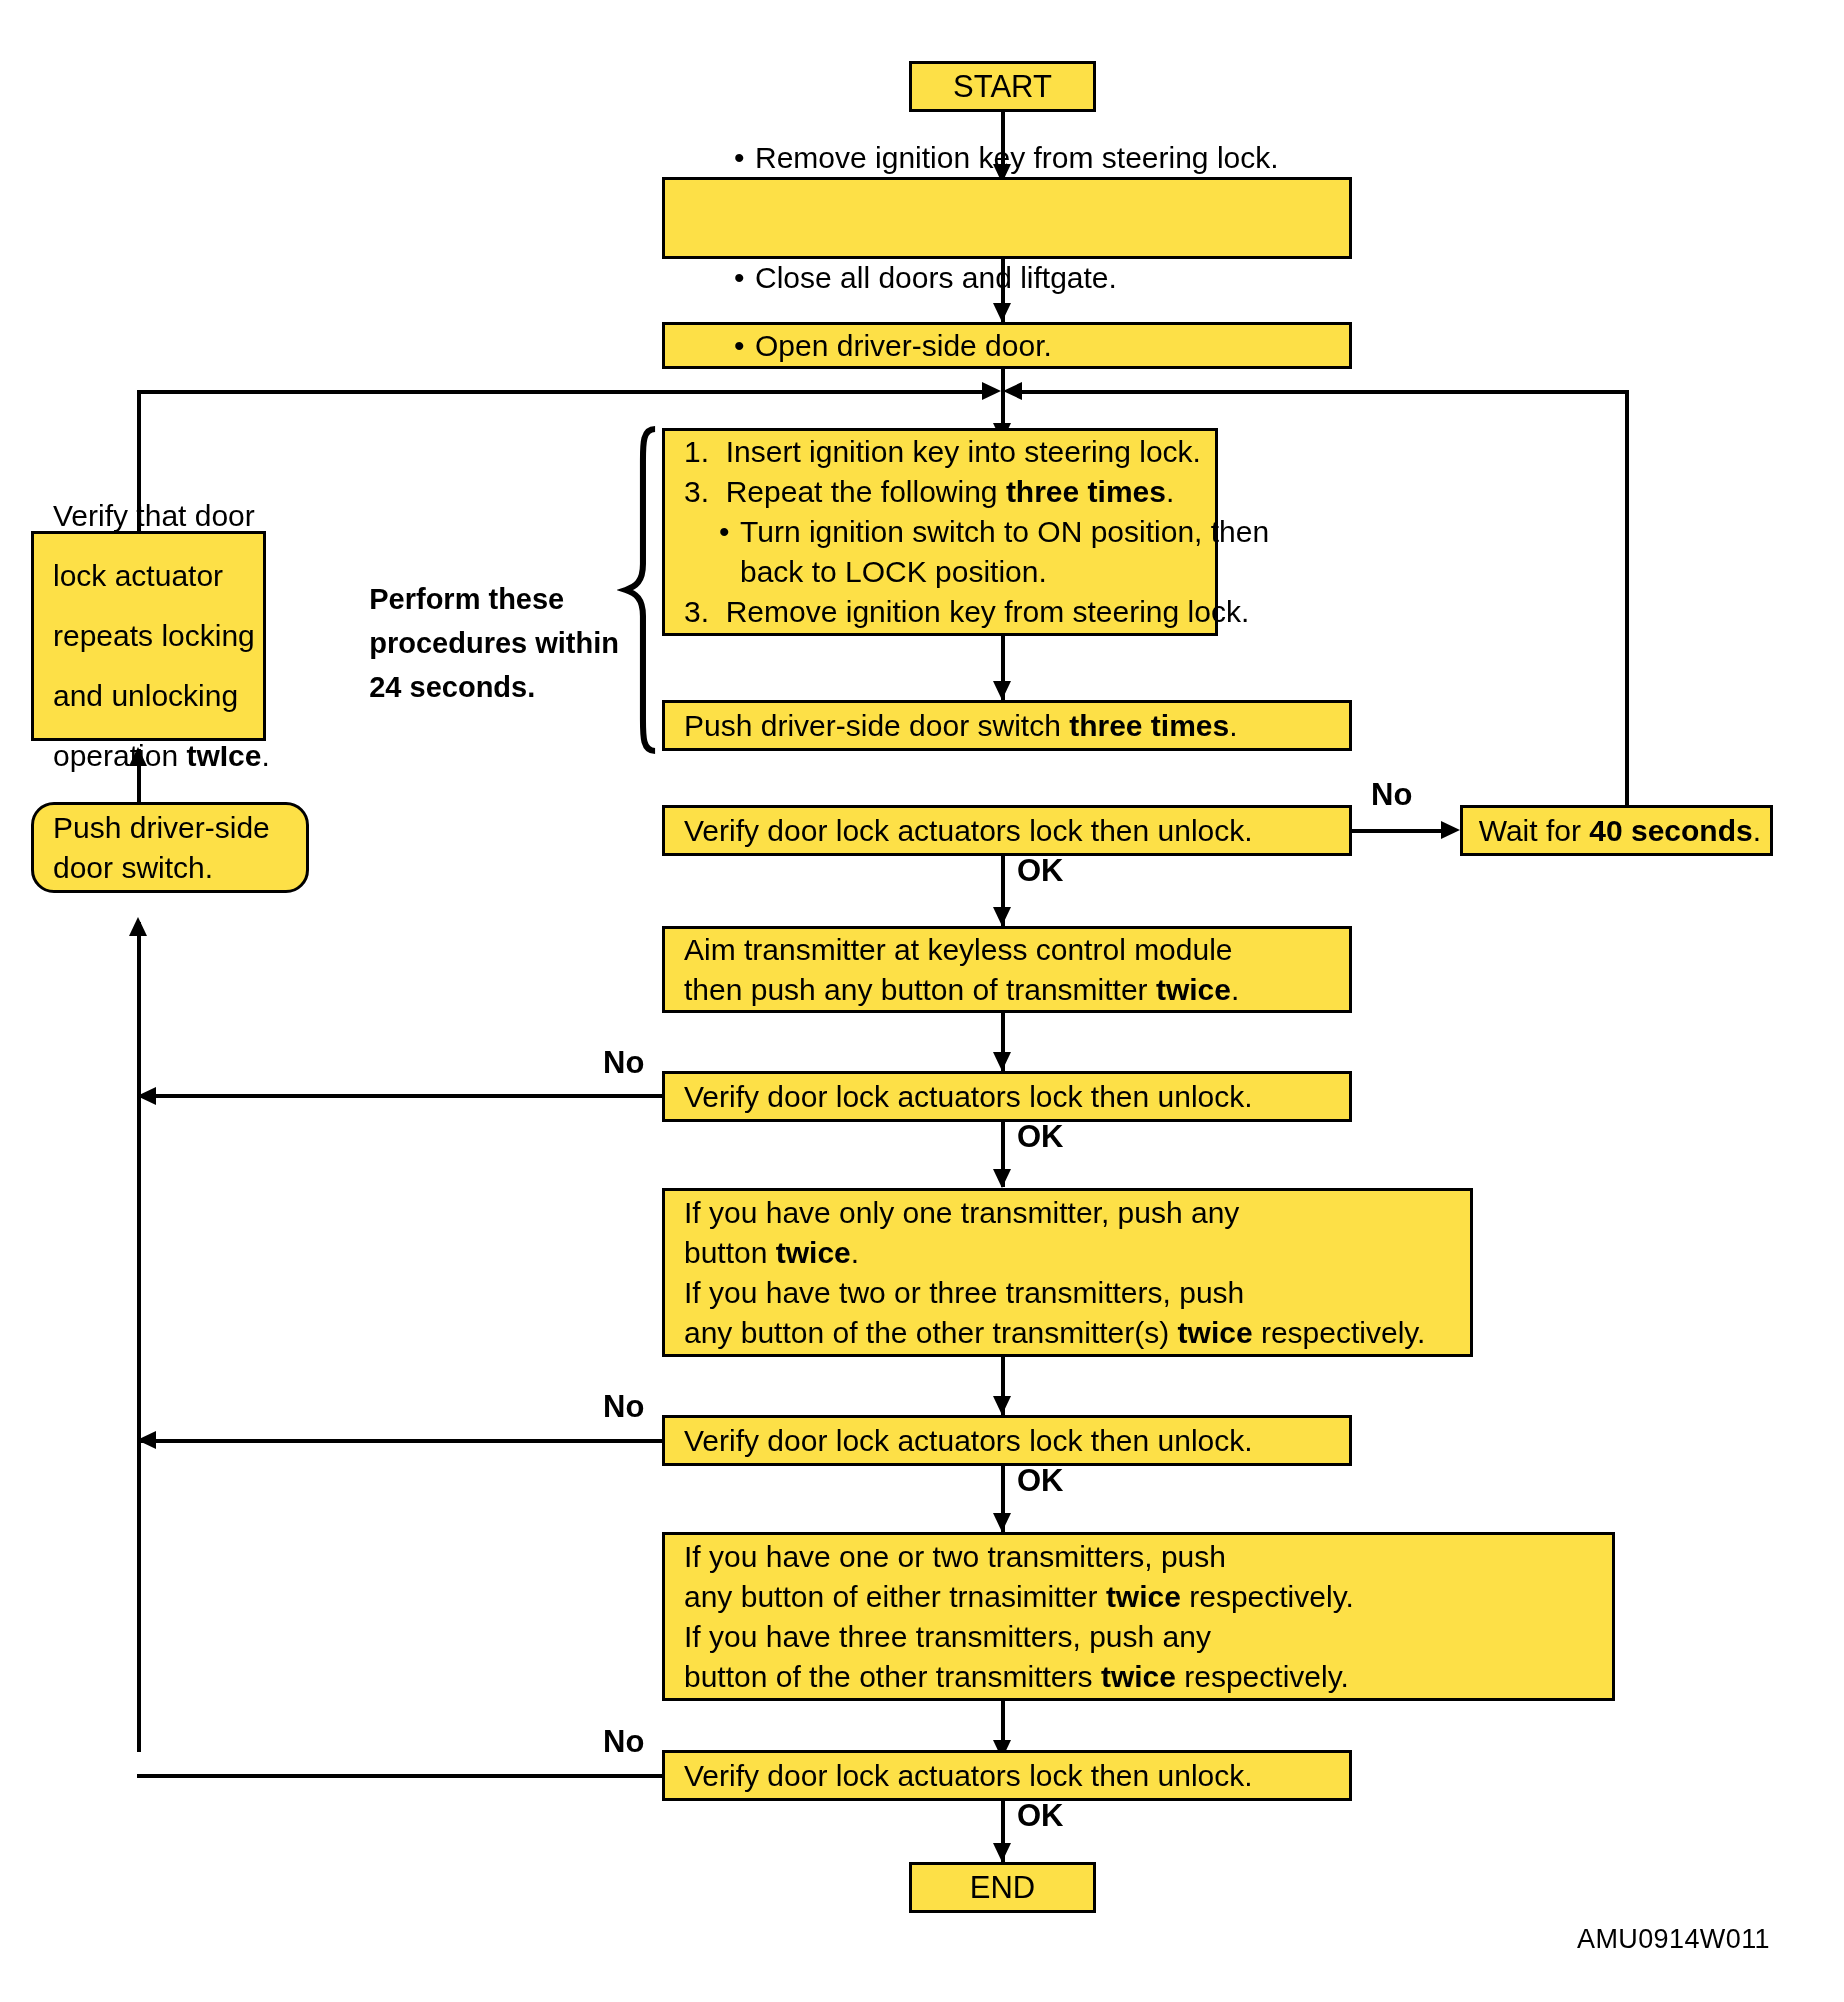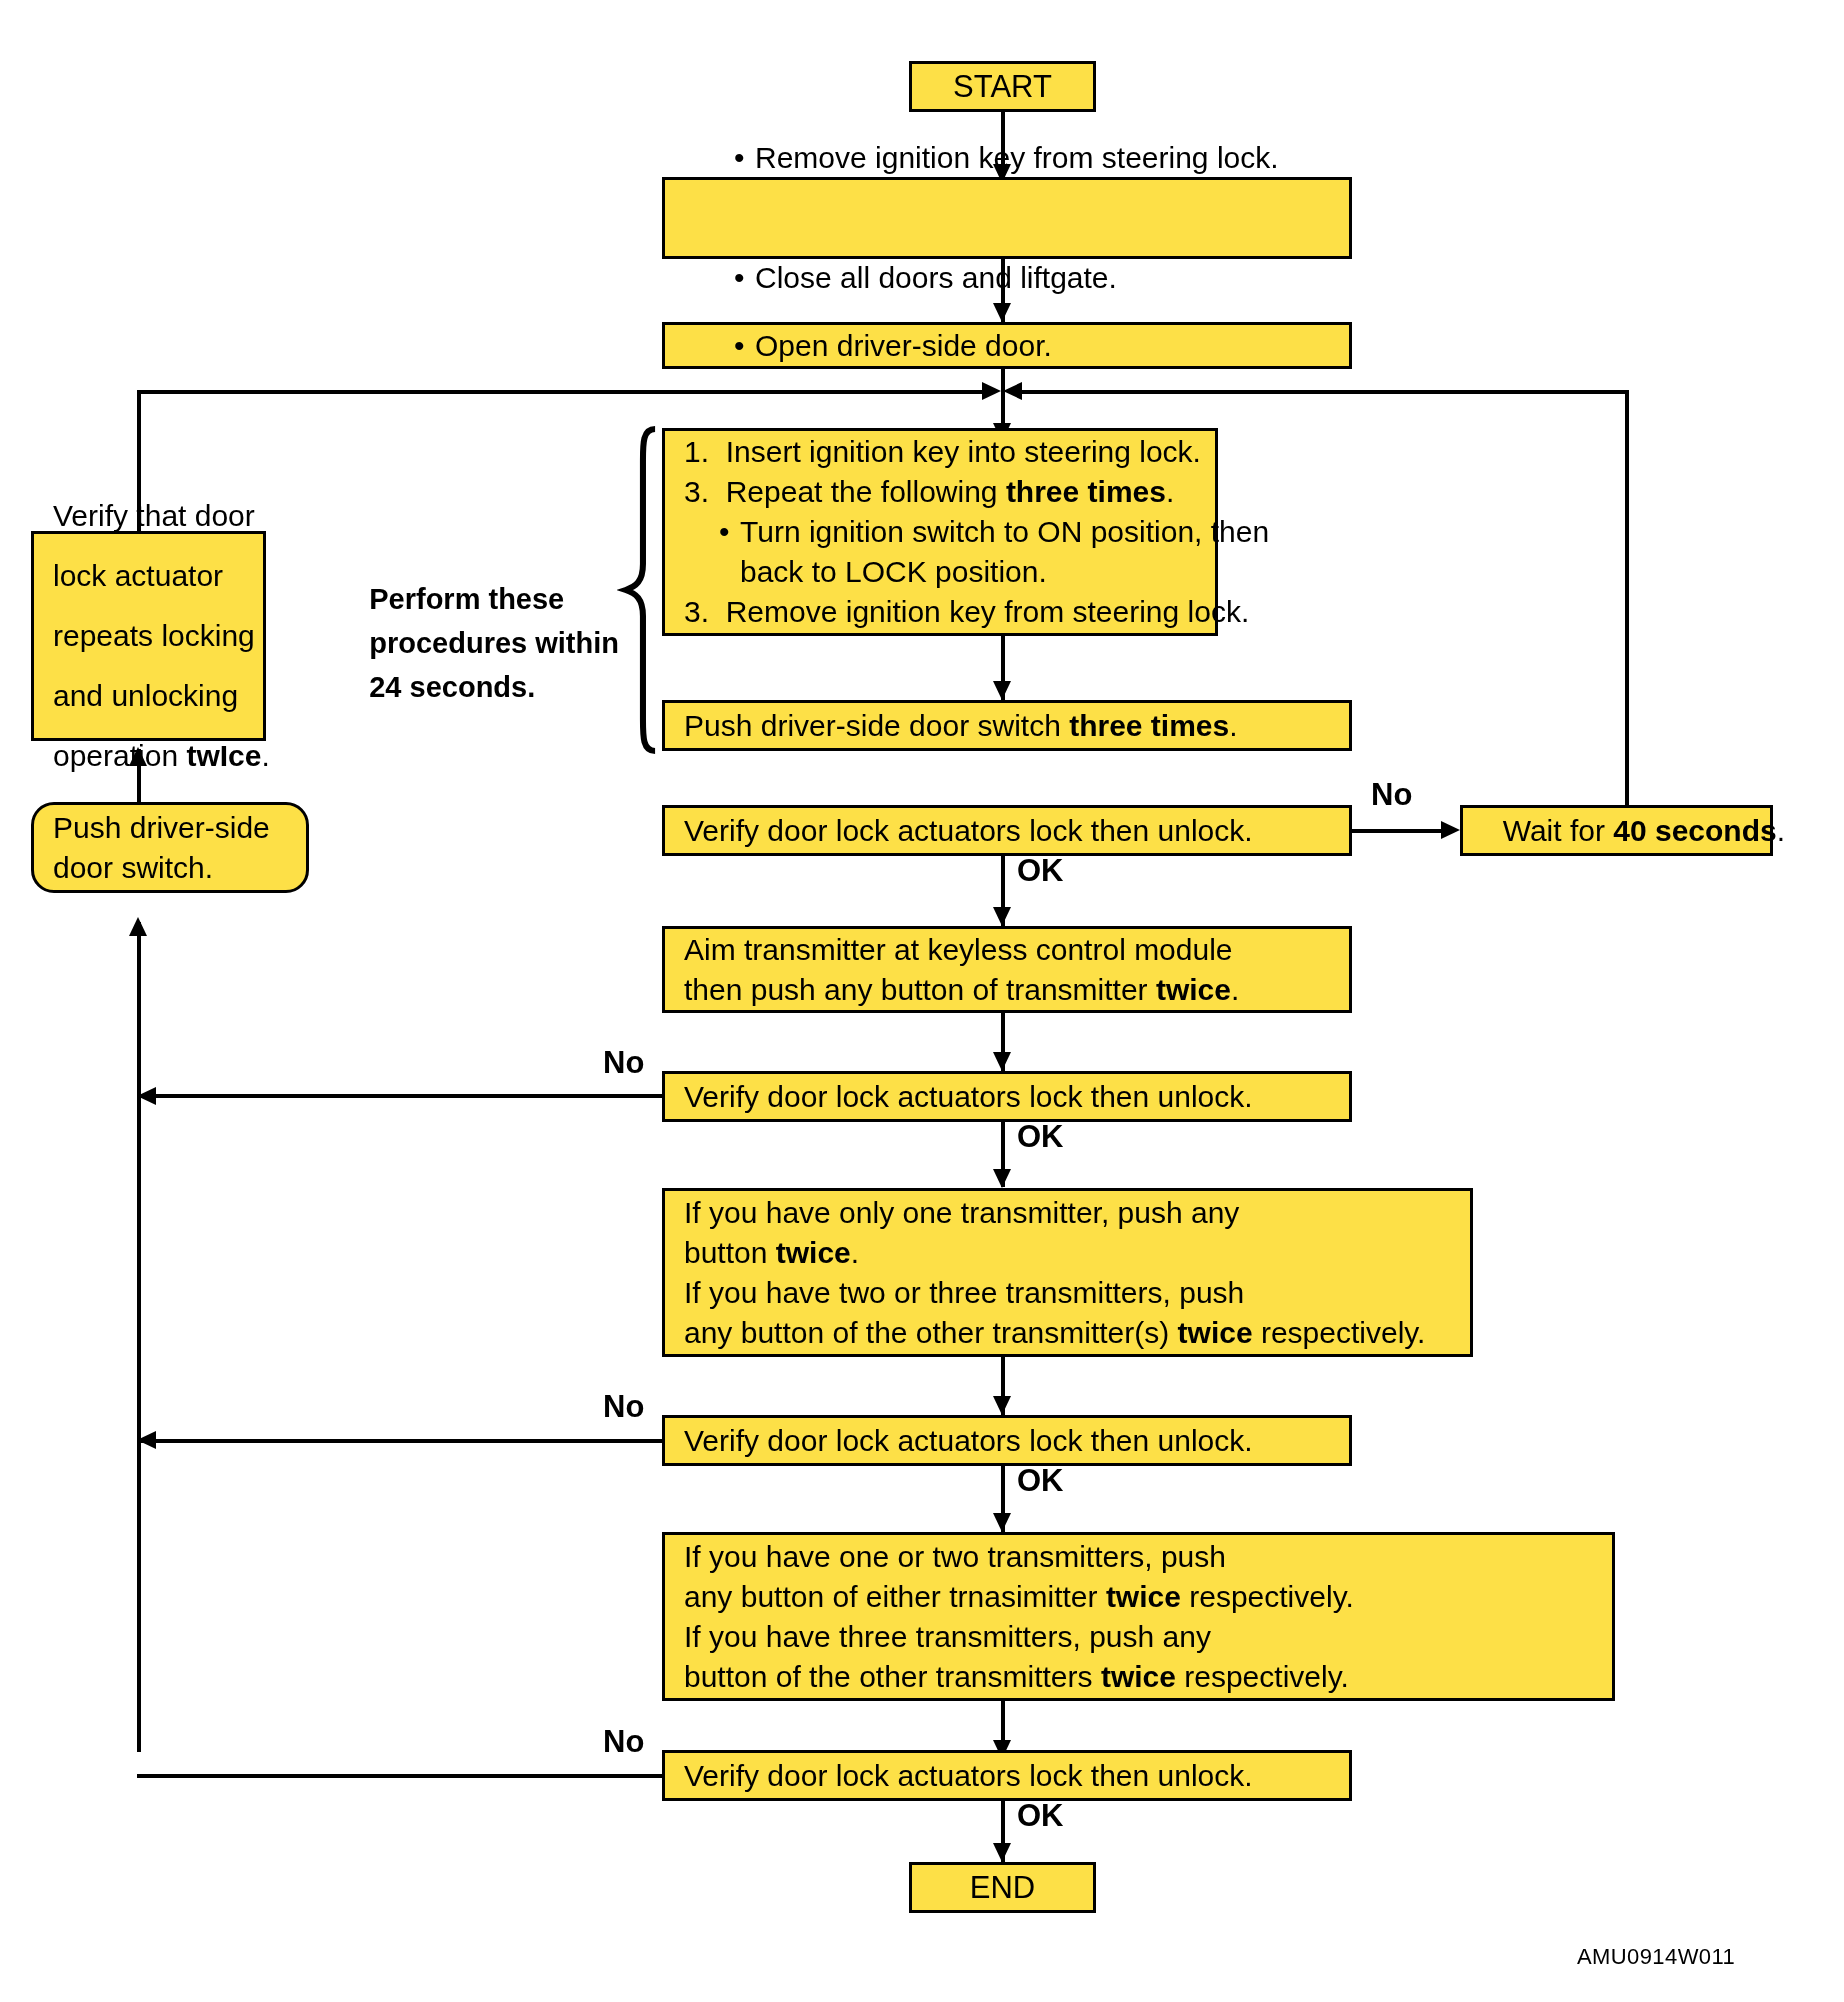--- a/index.html
+++ b/index.html
@@ -36,21 +36,21 @@
       border-bottom:9.6px solid transparent;border-right:19px solid #000;}
   .ar{position:absolute;width:0;height:0;border-top:9.6px solid transparent;
       border-bottom:9.6px solid transparent;border-left:19px solid #000;}
 
   .brace{position:absolute;font-size:0;line-height:0;}
   .brace svg{display:block;}
 
   .bullet{display:inline-block;width:21px;}
   .num{display:inline-block;width:35px;}
 
-  .code{position:absolute;font-size:22px;letter-spacing:0.4px;margin-top:20px;}
+  .code{position:absolute;font-size:27px;letter-spacing:0.4px;}
 </style>
 </head>
 <body>
 
 <div id="canvas">
 
   <div class="box terminal t35" style="left:909px;top:61px;width:187px;height:51px;">
     <span class="ln">START</span>
   </div>
 
@@ -136,21 +136,21 @@
   <div class="au" style="left:129px;top:917px;"></div>
 
   <div class="box t34" style="left:662px;top:805px;width:690px;height:51px;">
     <span class="ln pad-l">Verify door lock actuators lock then unlock.</span>
   </div>
 
   <div class="h" style="left:1352px;top:829px;width:96px;"></div>
   <div class="ar" style="left:1441px;top:821px;"></div>
   <div class="lbl bold" style="left:1371px;top:777px;font-size:31px;">No</div>
 
-  <div class="box t34" style="left:1460px;top:805px;width:313px;height:51px;padding-left:24px;">
+  <div class="box t34" style="left:1460px;top:805px;width:313px;height:51px;">
     <span class="ln" style="padding-left:15.7px;"><span>Wait for </span><b>40 seconds</b><span>.</span></span>
   </div>
 
   <div class="v" style="left:1001px;top:856px;height:70px;"></div>
   <div class="ad" style="left:993px;top:907px;"></div>
   <div class="lbl bold" style="left:1017px;top:853px;font-size:31px;">OK</div>
 
   <div class="box t34" style="left:662px;top:926px;width:690px;height:87px;padding:5.2px 0;">
     <span class="ln pad-l">Aim transmitter at keyless control module</span>
     <span class="ln pad-l"><span>then push any button of transmitter </span><b>twice</b><span>.</span></span>

